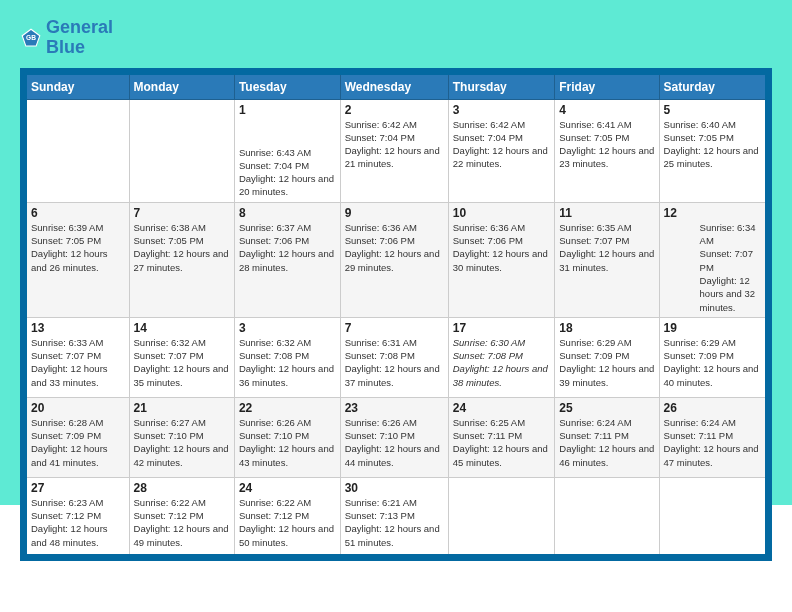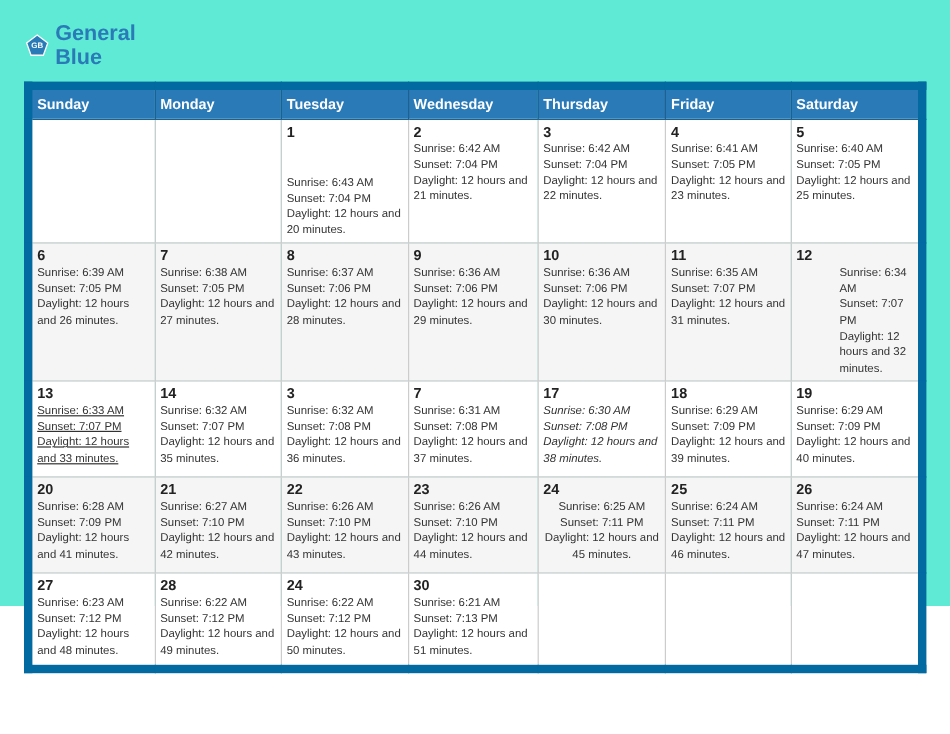--- a/index.html
+++ b/index.html
@@ -203,21 +203,21 @@
           <td>
             <div class="day-num">12</div>
             <div class="day-info" style="white-space: pre-line; margin-left: 36px;">Sunrise: 6:34 AM
 Sunset: 7:07 PM
 Daylight: 12 hours and 32 minutes.</div>
           </td>
         </tr>
         <tr>
           <td>
             <div class="day-num">13</div>
-            <div class="day-info" style="white-space: pre-line; text-decoration: underline;">Sunrise: 6:33 AM
+            <div class="day-info" style="white-space: pre-line;">Sunrise: 6:33 AM
 Sunset: 7:07 PM
 Daylight: 12 hours and 33 minutes.</div>
           </td>
           <td>
             <div class="day-num">14</div>
             <div class="day-info" style="white-space: pre-line;">Sunrise: 6:32 AM
 Sunset: 7:07 PM
 Daylight: 12 hours and 35 minutes.</div>
           </td>
           <td>
@@ -271,21 +271,21 @@
 Daylight: 12 hours and 43 minutes.</div>
           </td>
           <td>
             <div class="day-num">23</div>
             <div class="day-info" style="white-space: pre-line;">Sunrise: 6:26 AM
 Sunset: 7:10 PM
 Daylight: 12 hours and 44 minutes.</div>
           </td>
           <td>
             <div class="day-num">24</div>
-            <div class="day-info" style="white-space: pre-line; text-align: center;">Sunrise: 6:25 AM
+            <div class="day-info" style="white-space: pre-line;">Sunrise: 6:25 AM
 Sunset: 7:11 PM
 Daylight: 12 hours and 45 minutes.</div>
           </td>
           <td>
             <div class="day-num">25</div>
             <div class="day-info" style="white-space: pre-line;">Sunrise: 6:24 AM
 Sunset: 7:11 PM
 Daylight: 12 hours and 46 minutes.</div>
           </td>
           <td>

